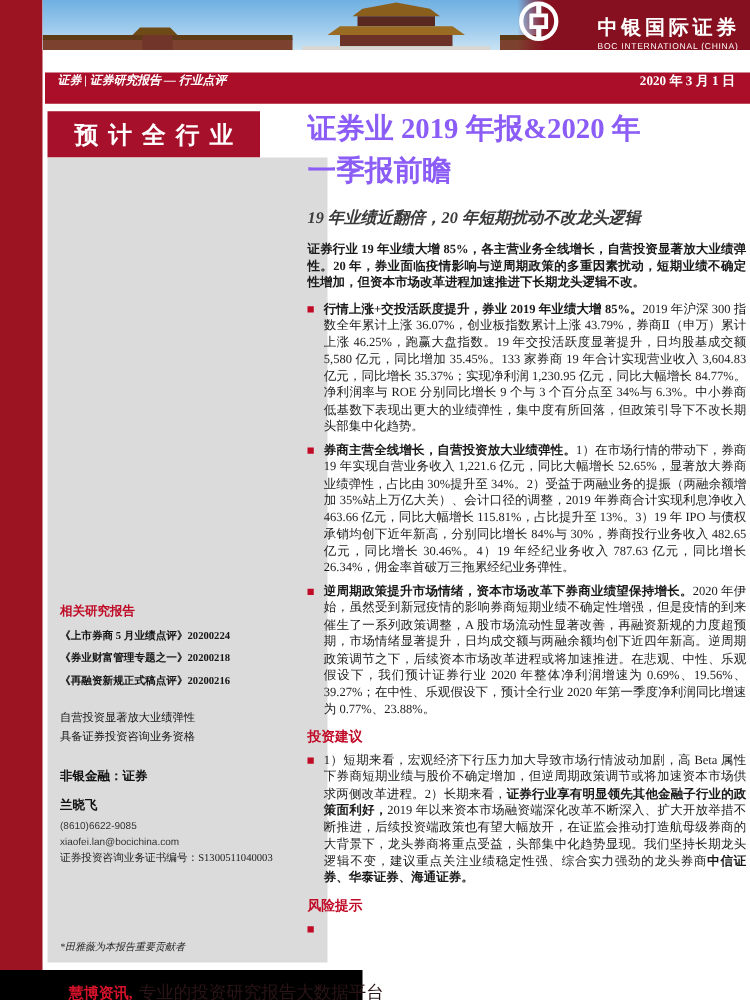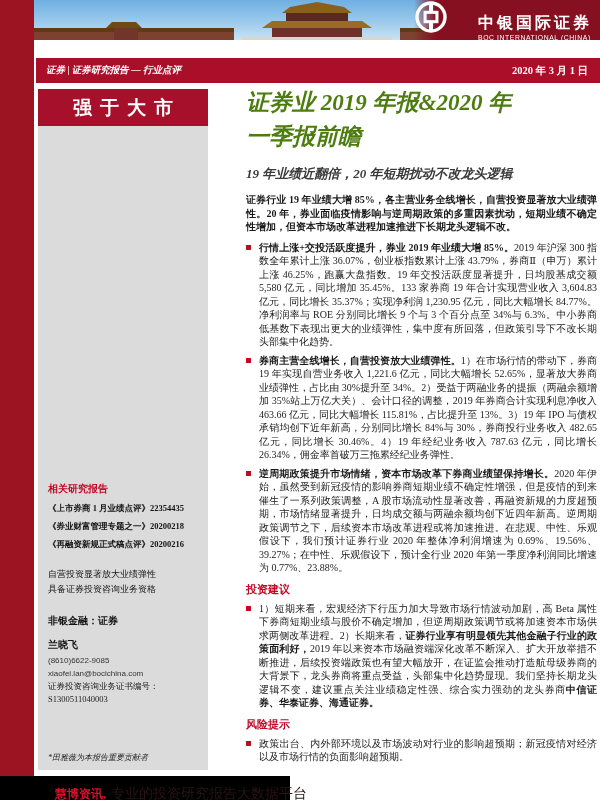--- a/index.html
+++ b/index.html
@@ -15,40 +15,40 @@
   .banner svg{position:absolute;left:0;top:0;}
   .logo-corner{position:absolute;right:0;top:0;width:186px;height:56px;
     background:linear-gradient(90deg,rgba(134,16,31,0) 0px,#86101f 22px);
     display:flex;align-items:center;justify-content:flex-end;padding-right:8px;box-sizing:border-box;}
   .logo-mark{width:34px;height:34px;margin-right:7px;flex:0 0 auto;}
   .logo-text{color:#fff;line-height:1.1;}
   .logo-cn{font-size:16px;letter-spacing:3px;font-weight:bold;white-space:nowrap;}
   .logo-en{font-size:6.8px;letter-spacing:0.6px;font-family:"Liberation Sans","DejaVu Sans",sans-serif;white-space:nowrap;margin-top:2px;}
   
   .meta-bar{position:absolute;left:36px;top:58px;width:564px;height:25px;background:#aa0e28;
-    display:flex;align-items:center;justify-content:space-between;box-sizing:border-box;padding:0 12px 0 10px;color:#fff;}
+    display:flex;justify-content:space-between;box-sizing:border-box;padding:0 12px 0 10px;color:#fff;}
   .meta-left{font-size:9.5px;font-weight:bold;font-style:italic;}
   .meta-date{font-size:10.5px;font-weight:bold;}
   
   .rating-box{position:absolute;left:38px;top:89px;width:170px;height:37px;background:#a6102a;
     color:#fff;font-size:19px;font-weight:bold;letter-spacing:8px;
     display:flex;align-items:center;justify-content:center;text-indent:8px;}
-  .side-panel{position:absolute;left:38px;top:126px;width:170px;height:644px;background:#dbdbdb;}
+  .side-panel{position:absolute;left:38px;top:126px;width:224px;height:644px;background:#dbdbdb;}
   .related{position:absolute;top:356px;left:10px;right:6px;}
   .related-title{color:#c00a26;font-weight:bold;font-size:10px;margin-bottom:7px;}
   .related-item{font-size:8.5px;font-weight:bold;color:#141414;margin-bottom:6px;white-space:nowrap;}
   .company{position:absolute;top:441px;left:10px;font-size:9px;line-height:15px;color:#141414;}
   .sector{position:absolute;top:488px;left:10px;font-size:10px;font-weight:bold;color:#111;text-align:right;}
   .analyst{position:absolute;top:512px;left:10px;font-size:8.5px;line-height:13px;color:#222;}
   .analyst-name{font-size:10px;font-weight:bold;color:#111;margin-bottom:3px;}
   .analyst-latin{font-family:"Liberation Sans","DejaVu Sans",sans-serif;font-size:8px;color:#333;}
   .side-footnote{position:absolute;top:626px;left:10px;font-size:8px;font-style:italic;color:#222;}
   
   .main{position:absolute;left:246px;top:86px;width:351px;}
-  .title{font-size:23px;line-height:34px;font-weight:bold;color:#4d7c0f;font-style:italic;}
+  .title{font-size:23px;line-height:34px;font-weight:bold;color:#8b5cf6;}
   .subtitle{margin-top:11px;font-size:13px;font-weight:bold;font-style:italic;color:#3a3a3a;}
   .intro{margin-top:10px;font-size:10px;line-height:13.5px;font-weight:bold;text-align:justify;}
   .blist{margin-top:7px;}
   .bullet{position:relative;padding-left:13px;margin-bottom:5px;font-size:10px;line-height:13.5px;text-align:justify;}
   .sq{position:absolute;left:0;top:4px;width:5px;height:5px;background:#c00a26;}
   .lead{font-weight:bold;}
   .bold-seg{font-weight:bold;}
   .sec-head{color:#c00a26;font-weight:bold;font-size:11px;margin:7px 0 5px 0;}
   
   .watermark{position:absolute;left:0;top:776px;width:290px;height:36px;background:#000;
@@ -99,25 +99,25 @@
       <div class="logo-en">BOC INTERNATIONAL (CHINA)</div>
     </div>
   </div>
 </div>
 
 <div class="meta-bar">
   <span class="meta-left">证券 | 证券研究报告 — 行业点评</span>
   <span class="meta-date">2020 年 3 月 1 日</span>
 </div>
 
-<div class="rating-box">强于大市</div>
+<div class="rating-box">预计全行业</div>
 <div class="side-panel">
   <div class="related">
     <div class="related-title">相关研究报告</div>
-    <div class="related-item">《上市券商 1 月业绩点评》22354435</div>
+    <div class="related-item">《上市券商 5 月业绩点评》20200224</div>
     <div class="related-item">《券业财富管理专题之一》20200218</div>
     <div class="related-item">《再融资新规正式稿点评》20200216</div>
   </div>
   <div class="company">
     <div>自营投资显著放大业绩弹性</div>
     <div>具备证券投资咨询业务资格</div>
   </div>
   <div class="sector">非银金融：证券</div>
   <div class="analyst">
     <div class="analyst-name">兰晓飞</div>
@@ -148,20 +148,20 @@
     </div>
   </div>
 
   <div class="sec-head">投资建议</div>
   <div class="bullet">
     <span class="sq"></span><span>1）短期来看，宏观经济下行压力加大导致市场行情波动加剧，高 Beta 属性下券商短期业绩与股价不确定增加，但逆周期政策调节或将加速资本市场供求两侧改革进程。2）长期来看，</span><span class="bold-seg">证券行业享有明显领先其他金融子行业的政策面利好，</span><span>2019 年以来资本市场融资端深化改革不断深入、扩大开放举措不断推进，后续投资端政策也有望大幅放开，在证监会推动打造航母级券商的大背景下，龙头券商将重点受益，头部集中化趋势显现。我们坚持长期龙头逻辑不变，建议重点关注业绩稳定性强、综合实力强劲的龙头券商</span><span class="bold-seg">中信证券、华泰证券、海通证券。</span>
   </div>
 
   <div class="sec-head">风险提示</div>
   <div class="bullet">
-    <span class="sq"></span><span>政策出台、内外部环境以及市场波动对行业的影响超预期；新冠疫情对经济以及市场行情的负面影响超预期。</span>
+    <span class="sq"></span>
   </div>
 </div>
 
 <div class="watermark">
   <span class="wm-brand">慧博资讯,</span>
   <span class="wm-dim">专业的投资研究报告大数据平台</span>
 </div>
 
 </body></html>

